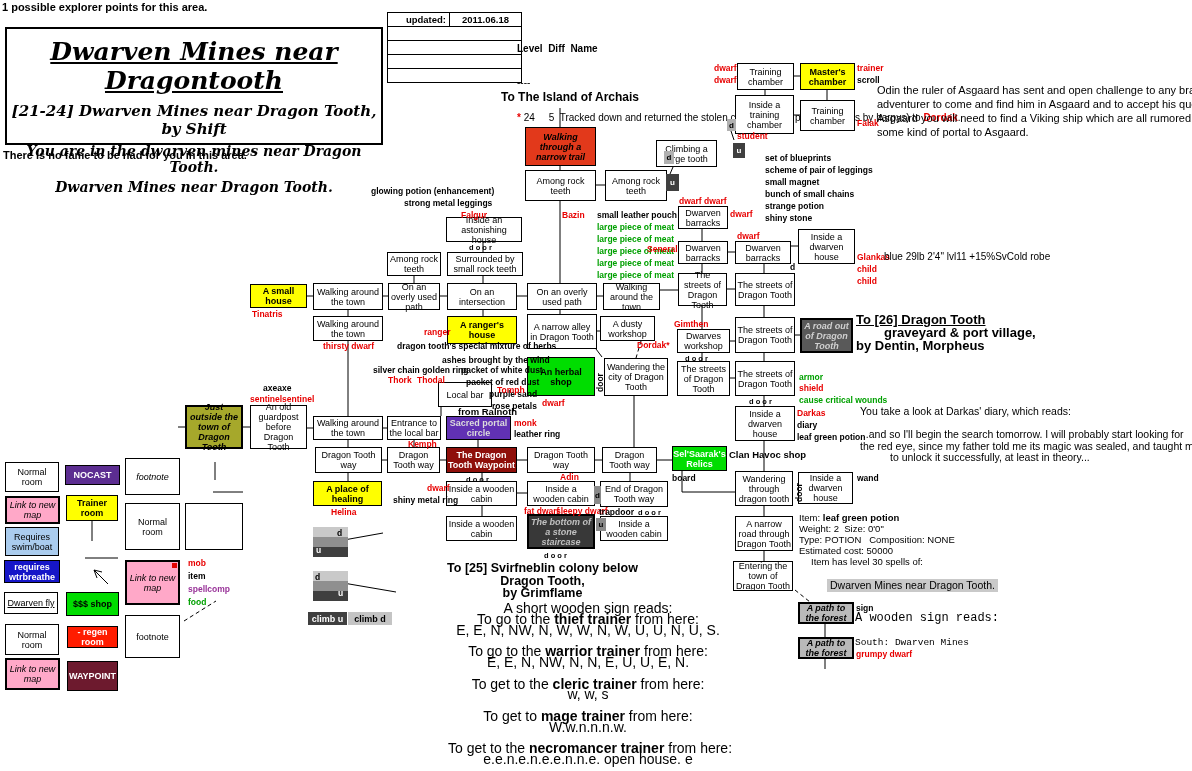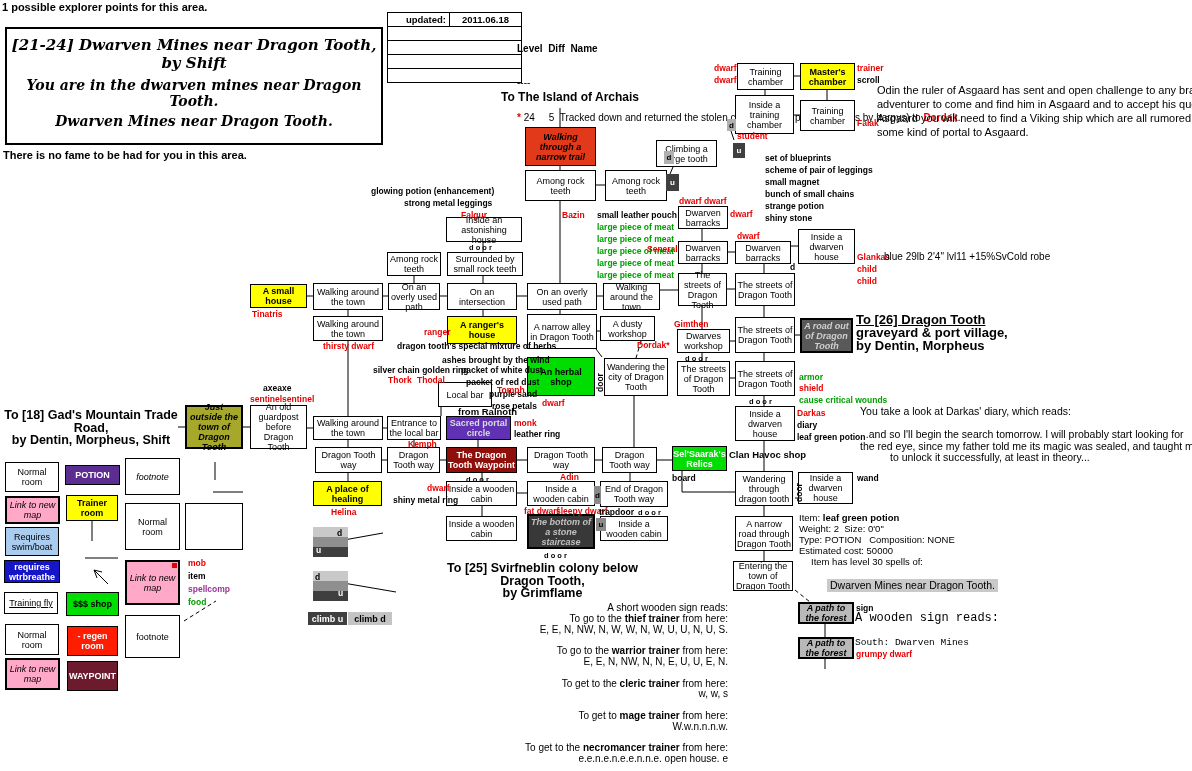--- a/index.html
+++ b/index.html
@@ -150,20 +150,21 @@
       <line x1="85" y1="558" x2="118" y2="558" stroke="#000" stroke-width="1"></line>
       <line x1="108" y1="584" x2="94" y2="570" stroke="#000" stroke-width="1"></line>
       <line x1="94" y1="570" x2="97" y2="578" stroke="#000" stroke-width="1"></line>
       <line x1="94" y1="570" x2="102" y2="572" stroke="#000" stroke-width="1"></line>
       <line x1="184" y1="621" x2="216" y2="601" stroke="#000" stroke-width="1" stroke-dasharray="4,3"></line>
     </svg>
 
   <div id="explorer-note">1 possible explorer points for this area.</div>
 
   <div id="title-box">
+    <div class="t1">Dwarven Mines near Dragontooth</div>
     <div class="t2">[21-24] Dwarven Mines near Dragon Tooth, by Shift</div>
     <div class="t3">You are in the dwarven mines near Dragon Tooth.</div>
     <div class="t4">Dwarven Mines near Dragon Tooth.</div>
   </div>
 
   <div id="fame-note">There is no fame to be had for you in this area.</div>
 
   <div id="updated-table">
     <div class="urow">
       <div class="ucell ulabel">updated:</div>
@@ -357,21 +358,21 @@
     <div class="room c-pathf" style="left: 798px; top: 602px; width: 56px; height: 22px;">
       <span>A path to the forest</span>
     </div>
     <div class="room c-pathf" style="left: 798px; top: 637px; width: 56px; height: 22px;">
       <span>A path to the forest</span>
     </div>
     <div class="room" style="left: 5px; top: 462px; width: 54px; height: 30px;">
       <span>Normal room</span>
     </div>
     <div class="room c-nocast" style="left: 65px; top: 465px; width: 55px; height: 20px;">
-      <span>POTION</span>
+      <span>NOCAST</span>
     </div>
     <div class="room c-italic" style="left: 125px; top: 458px; width: 55px; height: 37px;">
       <span>footnote</span>
     </div>
     <div class="room c-pink" style="left: 5px; top: 496px; width: 55px; height: 28px;">
       <span>Link to new map</span>
     </div>
     <div class="room c-yellow" style="left: 66px; top: 495px; width: 52px; height: 26px;">
       <span>Trainer room</span>
     </div>
@@ -385,32 +386,32 @@
       <span>Requires swim/boat</span>
     </div>
     <div class="room c-blue" style="left: 4px; top: 560px; width: 56px; height: 23px;">
       <span>requires wtrbreathe</span>
     </div>
     <div class="room c-pink" style="left: 125px; top: 560px; width: 55px; height: 45px;">
       <span>Link to new map</span>
       <div class="reddot"></div>
     </div>
     <div class="room c-underline" style="left: 4px; top: 592px; width: 54px; height: 22px;">
-      <span>Training fly</span>
+      <span>Dwarven fly</span>
     </div>
     <div class="room c-green" style="left: 66px; top: 592px; width: 53px; height: 24px;">
       <span>$$$ shop</span>
     </div>
     <div class="room" style="left: 125px; top: 615px; width: 55px; height: 43px;">
       <span>footnote</span>
     </div>
     <div class="room" style="left: 5px; top: 624px; width: 54px; height: 31px;">
       <span>Normal room</span>
     </div>
-    <div class="room c-regen" style="left: 67px; top: 626px; width: 51px; height: 30px;">
+    <div class="room c-regen" style="left: 67px; top: 626px; width: 51px; height: 22px;">
       <span>- regen room</span>
     </div>
     <div class="room c-pink" style="left: 5px; top: 658px; width: 55px; height: 32px;">
       <span>Link to new map</span>
     </div>
     <div class="room c-maroon" style="left: 67px; top: 661px; width: 51px; height: 30px;">
       <span>WAYPOINT</span>
     </div>
     <div class="room c-climbu" style="left: 308px; top: 612px; width: 39px; height: 13px;">
       <span>climb u</span>
@@ -518,27 +519,22 @@
       <div style="min-height: 14px;"><span>To The Island of Archais</span></div>
     </div>
     <div class="tblock" style="left: 877px; top: 83px; width: 312px; text-align: left; font-size: 11px; line-height: 14px;">
       <div style="min-height: 14px;"><span>Odin the ruler of Asgaard has sent and open challenge to any brave</span></div>
       <div style="min-height: 14px;"><span>adventurer to come and find him in Asgaard and to accept his quest. To find</span></div>
       <div style="min-height: 14px;"><span>Asgaard you will need to find a Viking ship which are all rumored to have</span></div>
       <div style="min-height: 14px;"><span>some kind of portal to Asgaard.</span></div>
     </div>
     <div class="tblock" style="left: 856px; top: 313px; width: 220px; text-align: left; font-size: 13px; line-height: 13px; font-weight: bold;">
       <div style="min-height: 13px; text-decoration: underline;"><span>To [26] Dragon Tooth</span></div>
-      <div style="min-height: 13px;"><span>graveyard &amp; port village,</span></div>
+      <div style="min-height: 13px; margin-left: 28px;"><span>graveyard &amp; port village,</span></div>
       <div style="min-height: 13px;"><span>by Dentin, Morpheus</span></div>
-    </div>
-    <div class="tblock" style="left: 2px; top: 409px; width: 178px; text-align: center; font-size: 12.5px; line-height: 12.5px; font-weight: bold;">
-      <div style="min-height: 12.5px;"><span>To [18] Gad's Mountain Trade</span></div>
-      <div style="min-height: 12.5px;"><span>Road,</span></div>
-      <div style="min-height: 12.5px;"><span>by Dentin, Morpheus, Shift</span></div>
     </div>
     <div class="tblock" style="left: 860px; top: 406px; width: 332px; text-align: left; font-size: 10.5px; line-height: 11.5px;">
       <div style="min-height: 11.5px;"><span>You take a look at Darkas' diary, which reads:</span></div>
       <div style="min-height: 11.5px;"><span></span></div>
       <div style="min-height: 11.5px;"><span>...and so I'll begin the search tomorrow. I will probably start looking for</span></div>
       <div style="min-height: 11.5px;"><span>the red eye, since my father told me its magic was sealed, and taught me how</span></div>
       <div style="min-height: 11.5px; padding-left: 30px;"><span>to unlock it successfully, at least in theory...</span></div>
     </div>
     <div class="tblock" style="left: 799px; top: 512px; width: 210px; text-align: left; font-size: 9.5px; line-height: 11px;">
       <div style="min-height: 11px;"><span>Item: </span><span style="font-weight: bold;">leaf green potion</span><span></span></div>
@@ -554,21 +550,21 @@
       <div style="min-height: 11px;"><span>A wooden sign reads:</span></div>
     </div>
     <div class="tblock mono" style="left: 855px; top: 637px; width: 160px; text-align: left; font-size: 9.5px; line-height: 11px;">
       <div style="min-height: 11px;"><span>South: Dwarven Mines</span></div>
     </div>
     <div class="tblock" style="left: 440px; top: 562px; width: 205px; text-align: center; font-size: 12.5px; line-height: 12.5px; font-weight: bold;">
       <div style="min-height: 12.5px;"><span>To [25] Svirfneblin colony below</span></div>
       <div style="min-height: 12.5px;"><span>Dragon Tooth,</span></div>
       <div style="min-height: 12.5px;"><span>by Grimflame</span></div>
     </div>
-    <div class="tblock" style="left: 448px; top: 603px; width: 280px; text-align: right; font-size: 10px; line-height: 10.8px;">
+    <div class="tblock" style="left: 448px; top: 603px; width: 280px; text-align: center; font-size: 14px; line-height: 10.8px;">
       <div style="min-height: 10.8px;"><span>A short wooden sign reads:</span></div>
       <div style="min-height: 10.8px;"><span>To go to the </span><span style="font-weight: bold;">thief trainer</span><span> from here:</span></div>
       <div style="min-height: 10.8px;"><span>E, E, N, NW, N, W, W, N, W, U, U, N, U, S.</span></div>
       <div style="min-height: 10.8px;"><span></span></div>
       <div style="min-height: 10.8px;"><span>To go to the </span><span style="font-weight: bold;">warrior trainer</span><span> from here:</span></div>
       <div style="min-height: 10.8px;"><span>E, E, N, NW, N, N, E, U, U, E, N.</span></div>
       <div style="min-height: 10.8px;"><span></span></div>
       <div style="min-height: 10.8px;"><span>To get to the </span><span style="font-weight: bold;">cleric trainer</span><span> from here:</span></div>
       <div style="min-height: 10.8px;"><span>w, w, s</span></div>
       <div style="min-height: 10.8px;"><span></span></div>

